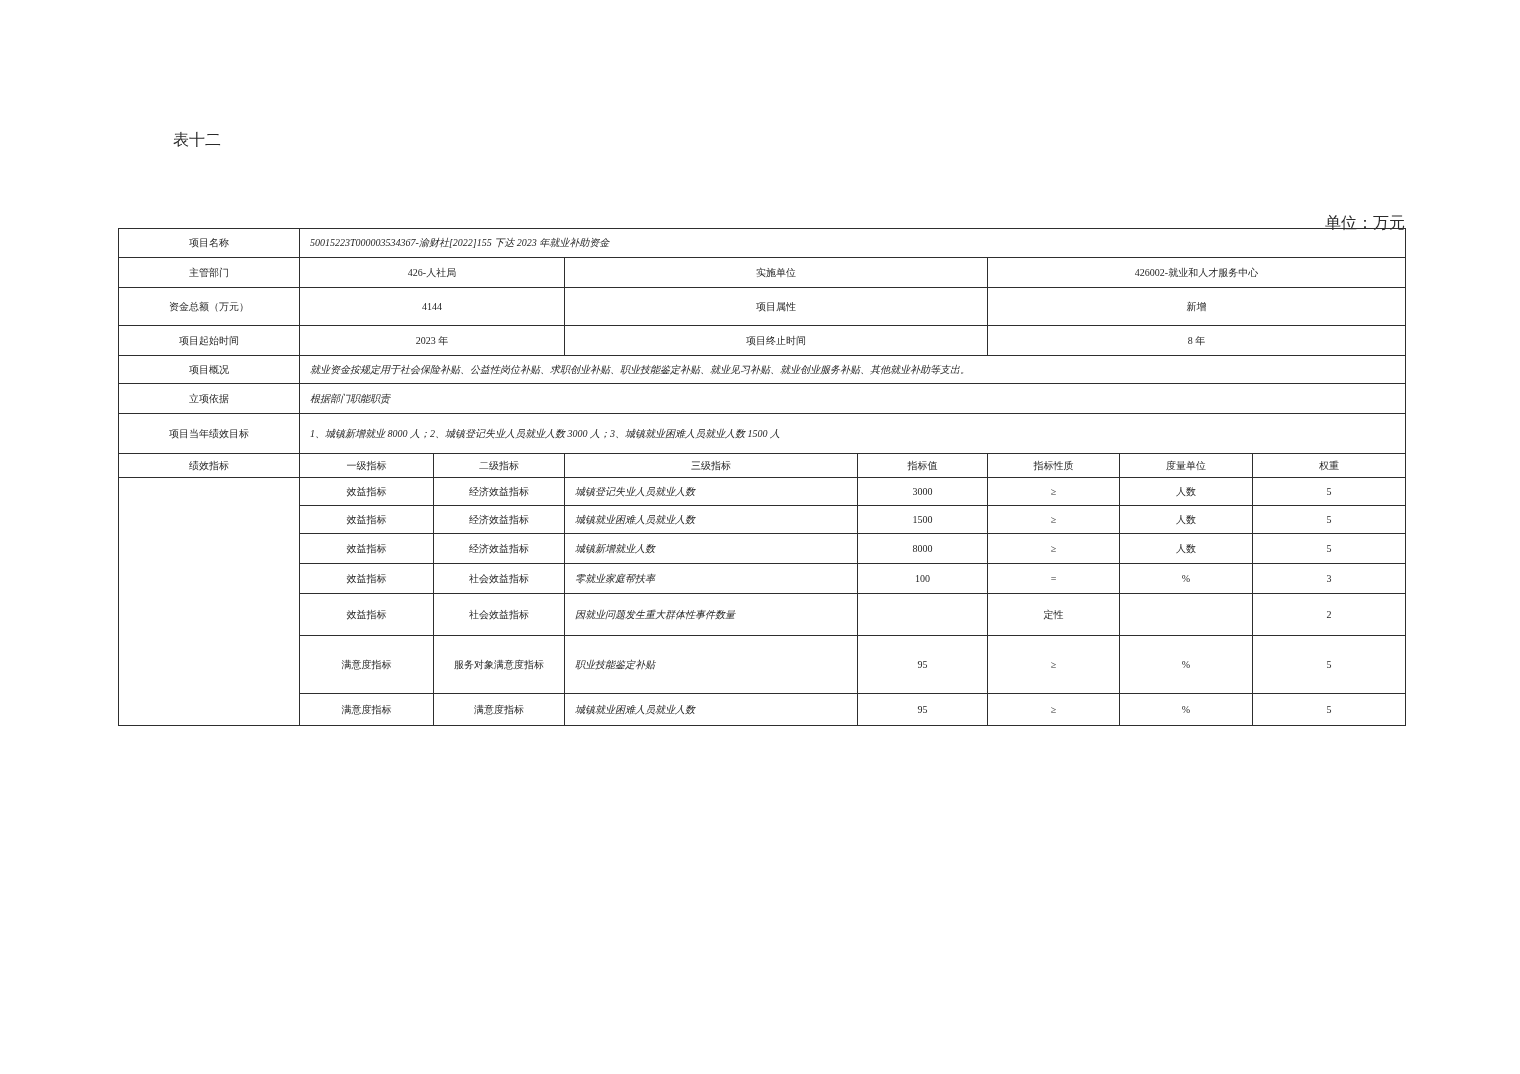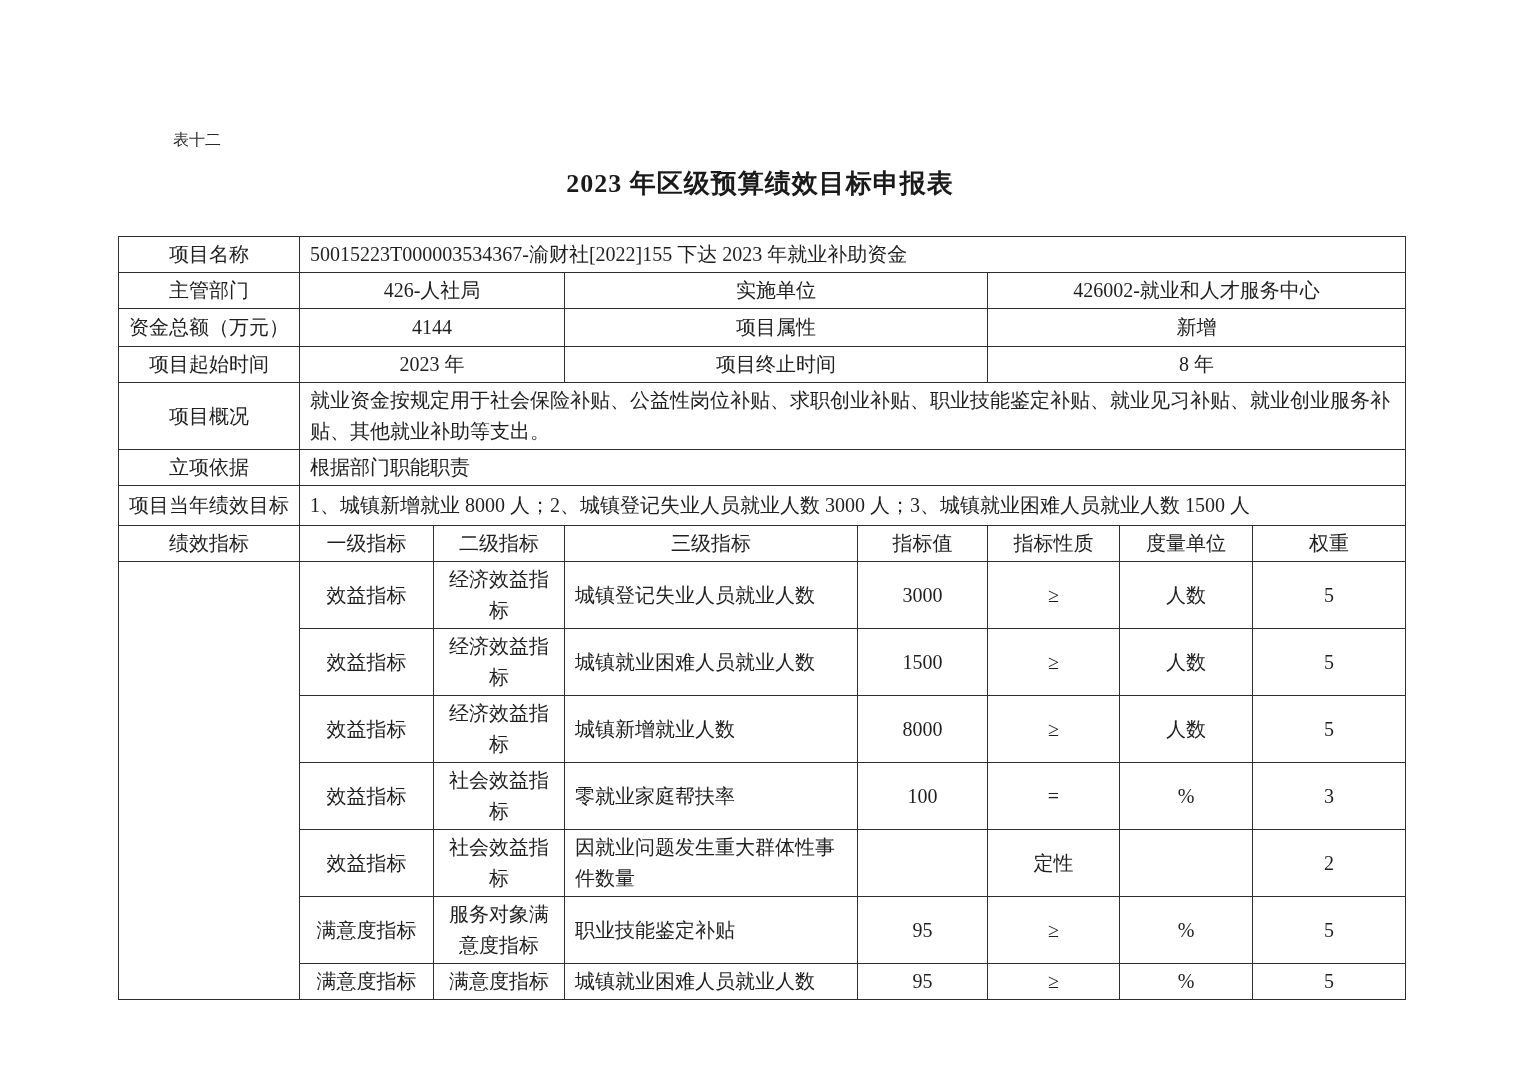--- a/index.html
+++ b/index.html
@@ -40,55 +40,56 @@
     left: 118px;
     top: 213px;
     width: 1287px;
     text-align: right;
     font-size: 16px;
     color: #2a2a2a;
   }
   table.main {
     position: absolute;
     left: 118px;
-    top: 236px;
+    top: 228px;
     width: 1287px;
     border-collapse: collapse;
     table-layout: fixed;
-    font-size: 20px;
+    font-size: 10px;
     color: #1f1f1f;
     padding-left: 44px;
   }
   table.main td {
     border: 1px solid #2e2e2e;
     text-align: center;
     vertical-align: middle;
     padding: 2px 4px;
     line-height: 1.55;
     overflow: hidden;
   }
   table.main td.left {
     text-align: left;
     padding-left: 10px;
     padding-right: 8px;
+    font-style: italic;
   }
   table.main td.lvl2 {
     padding-left: 12px;
     padding-right: 12px;
   }
 </style>
 </head>
 <body>
 
 <div class="page">
 
   <div class="doc-label">表十二</div>
 
-  <div class="doc-title">2023 年区级预算绩效目标申报表</div>
-
+
+  <div class="unit-note">单位：万元</div>
 
   <table class="main">
     <colgroup>
       <col style="width:181px">
       <col style="width:134px">
       <col style="width:131px">
       <col style="width:293px">
       <col style="width:130px">
       <col style="width:132px">
       <col style="width:133px">

